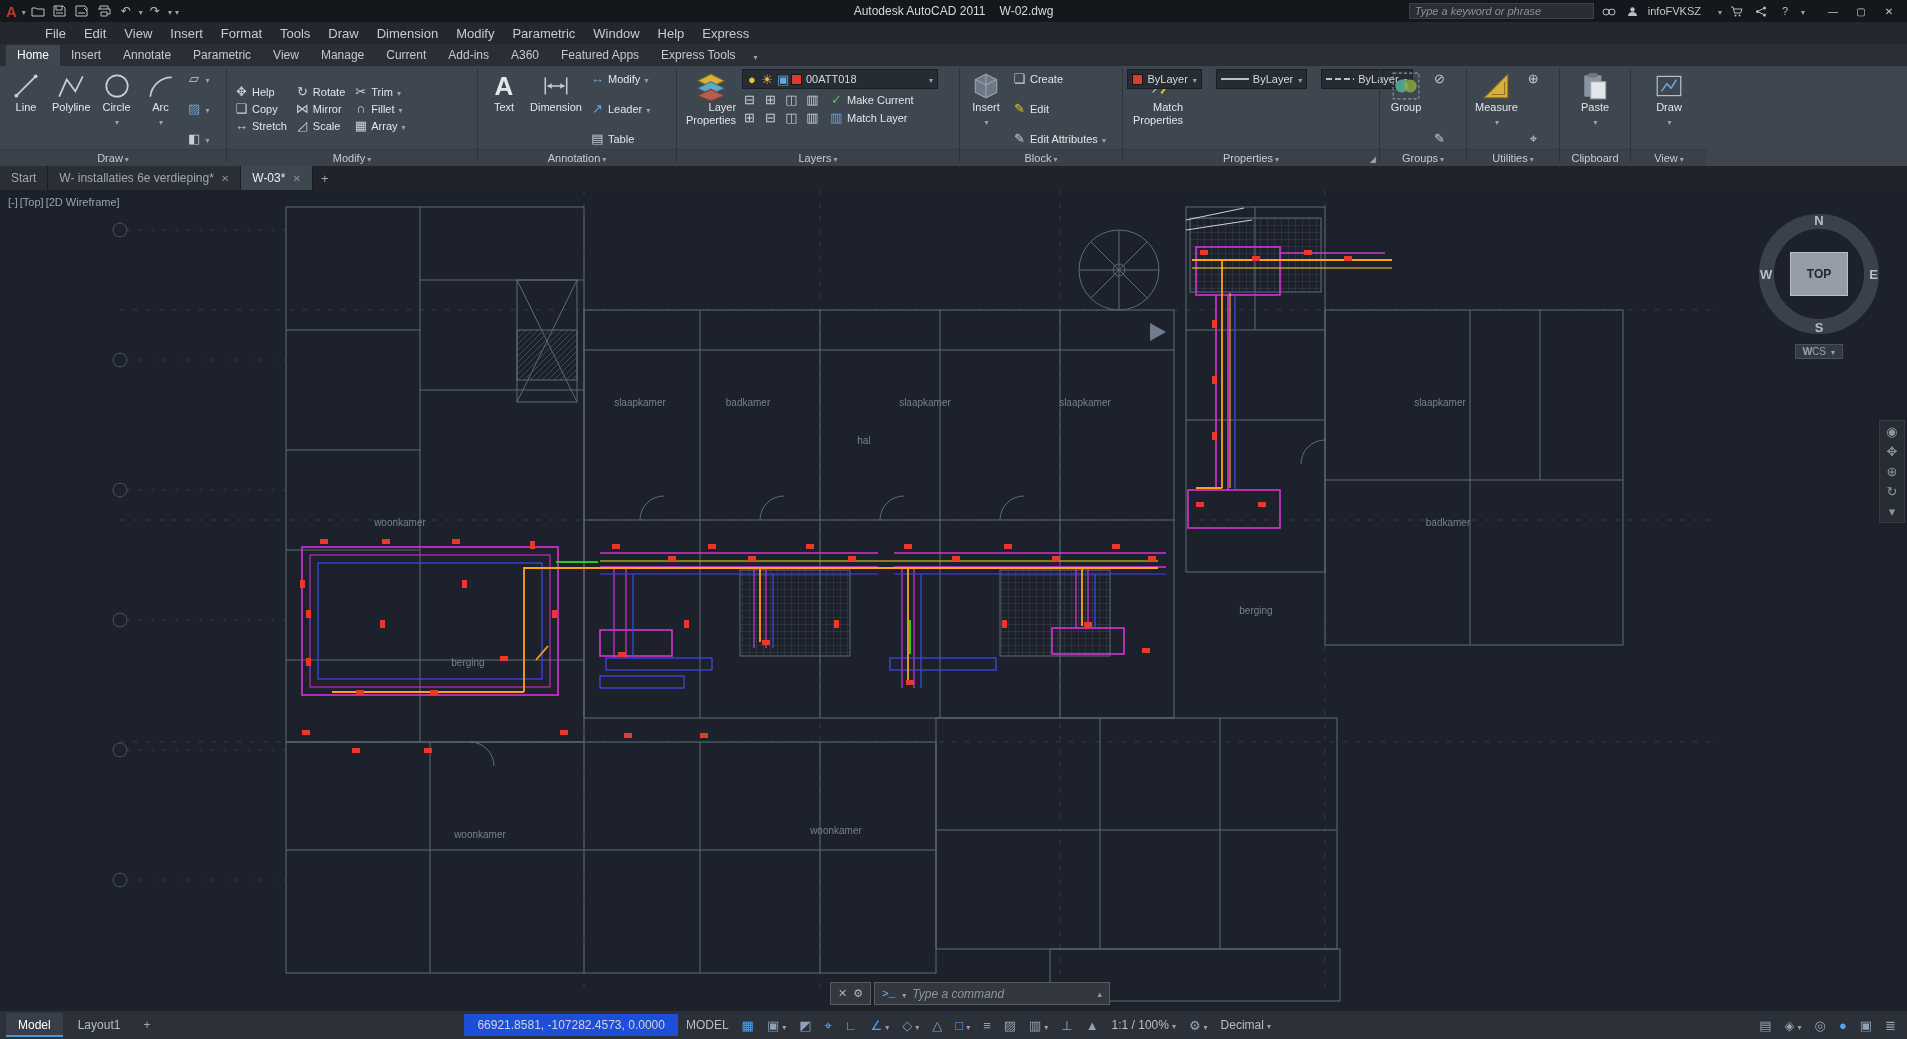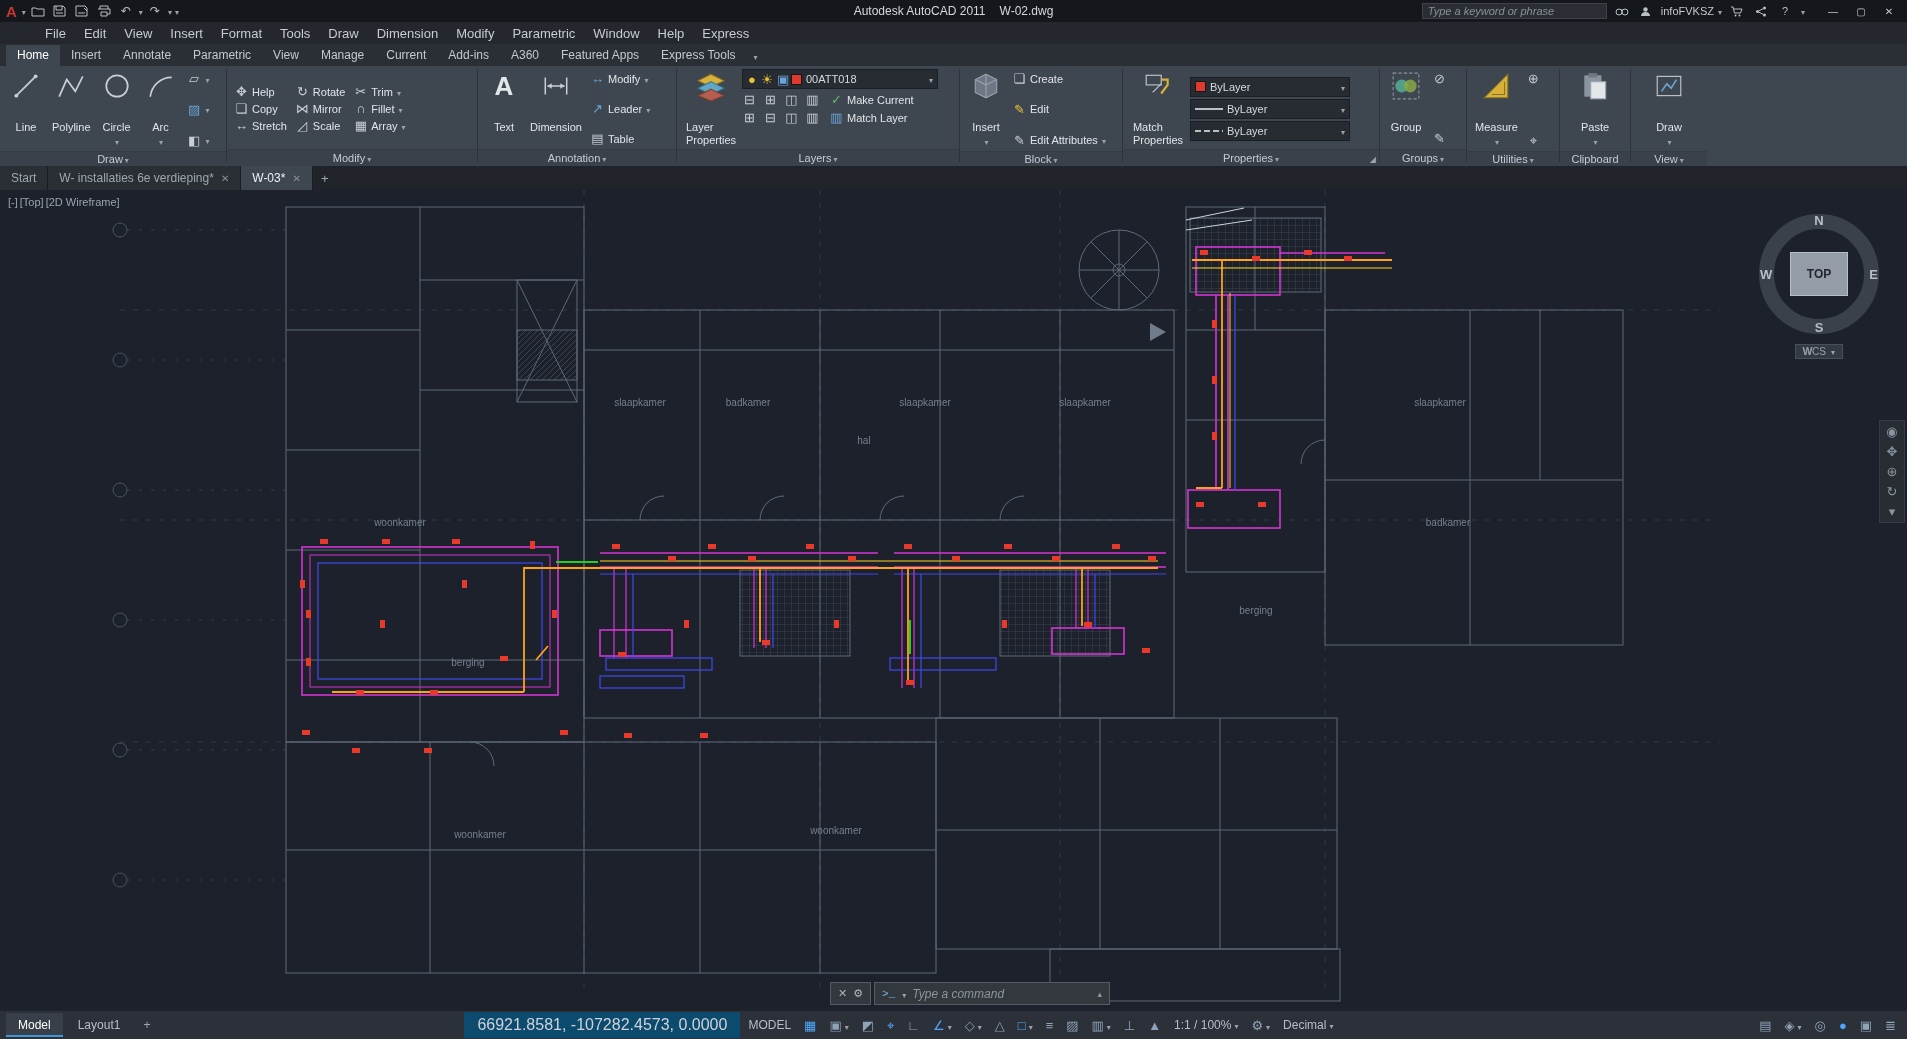--- a/index.html
+++ b/index.html
@@ -10,21 +10,21 @@
   .titlebar{position:absolute;top:0;left:0;right:0;height:22px;background:#14171b;display:flex;align-items:center;padding:0 4px;z-index:50}
   .qat{display:flex;align-items:center;gap:2px}
   .alogo{color:#c8372c;font-weight:bold;font-size:15px;line-height:1;padding:0 2px}
   .qbtn{display:flex;align-items:center;justify-content:center;width:20px;height:18px;color:#b9bfc6}
   .qbtn svg{display:block}
   .cv::after{content:"▾";font-size:8px;color:#9aa1a9;margin-left:1px}
   .title{position:absolute;left:50%;transform:translateX(-50%);display:flex;gap:14px;color:#d4d8dc;font-size:12px;white-space:nowrap}
   .tright{margin-left:auto;display:flex;align-items:center;gap:6px}
   .searchbox{width:185px;height:16px;background:#2a2e34;border:1px solid #3d4249;color:#cfd3d8;font-style:italic;font-size:11px;padding:0 5px;outline:none}
   .searchbox::placeholder{color:#8a9098;font-style:italic}
-  .acct{display:flex;align-items:center;gap:3px;color:#c3c8ce;font-size:11px}
+  .acct{display:flex;align-items:center;gap:16px;color:#c3c8ce;font-size:11px}
   .ticon{width:18px;height:16px;display:flex;align-items:center;justify-content:center;color:#b9bfc6;font-size:11px}
   .winbtns{display:flex;margin-left:8px}
   .winbtn{width:28px;height:20px;display:flex;align-items:center;justify-content:center;color:#c3c8ce;font-size:10px}
 
   
   .menubar{position:absolute;top:22px;left:0;right:0;height:22px;background:#24282e;display:flex;align-items:center;padding-left:36px;z-index:49}
   .mitem{padding:3px 9px;font-size:13px;color:#c6cbd1;cursor:default}
 
   
   .rtabs{position:absolute;top:44px;left:0;right:0;height:22px;background:#2a2e35;display:flex;align-items:flex-end;padding-left:6px;z-index:48}
@@ -35,35 +35,35 @@
   
   .ribbon{position:absolute;top:66px;left:0;right:0;height:100px;background:#3e4650;display:flex;align-items:stretch;z-index:47}
   .p{display:flex;flex-direction:column}
   .pb{flex:1;display:flex;align-items:stretch;gap:2px;padding:3px 5px 1px}
   .pf{height:17px;display:flex;align-items:center;justify-content:center;font-size:11px;color:#c6cbd1;border-top:1px solid #353c45;background:#3a414b;gap:1px;position:relative}
   .pf .launcher{position:absolute;right:3px;bottom:2px;font-size:8px;color:#9aa1a9}
   .vd{width:1px;background:#2e343d;margin:3px 0}
   .bb{display:flex;flex-direction:column;align-items:center;justify-content:flex-start;padding:2px 3px;min-width:42px;border-radius:2px}
   .bi{width:30px;height:30px;flex:0 0 auto}
   .bi-a{font-size:26px;font-weight:bold;color:#e4e7ea;line-height:30px;height:30px}
-  .bl{font-size:11px;color:#e2e5e8;margin-top:20px;text-align:left;line-height:1.15;white-space:pre-line}
+  .bl{font-size:11px;color:#e2e5e8;margin-top:0;text-align:right;line-height:1.15;white-space:pre-line}
   .col{display:flex;flex-direction:column;justify-content:space-between;padding:2px 0}
   .srow{display:flex;align-items:center;gap:3px;font-size:11px;color:#e2e5e8;padding:1px 3px}
   .gi{font-size:13px;color:#c9ced4;width:15px;display:inline-block;text-align:center;line-height:1}
   .gi.y{color:#e8c13a}.gi.b{color:#6aa5d8}.gi.g{color:#63b96a}
   .mgrid{display:grid;grid-template-columns:repeat(3,auto);column-gap:4px;row-gap:4px;align-content:center}
   .mi{display:flex;align-items:center;gap:3px;font-size:11px;color:#e2e5e8;padding:0 2px;white-space:nowrap}
   .combo{display:flex;align-items:center;gap:4px;background:#272c33;border:1px solid #1b1f25;height:20px;padding:0 4px;font-size:11px;color:#d6dade;width:100%}
   .combo .cv{margin-left:auto}
   .swatch{width:11px;height:11px;background:#e03a2f;border:1px solid #14171b;display:inline-block;flex:0 0 auto}
   .lw{width:28px;height:2px;background:#b9c0c8;display:inline-block;flex:0 0 auto}
   .lw.dash{background:repeating-linear-gradient(90deg,#b9c0c8 0 6px,transparent 6px 9px)}
   .ly-right{display:flex;flex-direction:column;gap:3px;width:196px}
   .ly-row{display:flex;align-items:center;gap:6px}
-  .pr-right{display:flex;flex-direction:column;gap:2px;width:160px;justify-content:center}
+  .pr-right{display:flex;flex-direction:row;gap:14px;width:160px;justify-content:center}
 
   
   .ftabs{position:absolute;top:166px;left:0;right:0;height:24px;background:#20242a;display:flex;align-items:stretch;z-index:46}
   .ftab{display:flex;align-items:center;gap:7px;padding:0 11px;background:#2a2f36;border-right:1px solid #191d22;font-size:12px;color:#9fa6ae}
   .ftab.act{background:#3e4650;color:#eef0f2}
   .fx{font-size:10px;color:#8a9097}
   .fplus{display:flex;align-items:center;justify-content:center;width:24px;color:#9fa6ae;font-size:13px}
 
   
   .canvas{position:absolute;top:190px;left:0;right:0;height:820px;background:#1c212b;overflow:hidden}
@@ -93,21 +93,21 @@
   .cmdprompt{color:#78b1dd;font-size:11px;font-family:"Liberation Mono",monospace}
   .cmdtext{color:#8d949c;font-style:italic;font-size:12px}
   .cmdup{margin-left:auto;color:#8d949c;font-size:9px}
 
   
   .statusbar{position:absolute;bottom:0;left:0;right:0;height:29px;background:#2c3139;display:flex;align-items:center;padding:0 6px;gap:3px;z-index:50;border-top:1px solid #20242a}
   .stab{padding:5px 12px;font-size:12px;color:#b7bec6}
   .stab.act{background:#383f48;color:#fff;box-shadow:inset 0 -2px 0 #3f96d8}
   .splus{padding:5px 8px;color:#9fa6ae}
   .sspacer{width:300px}
-  .coords{background:#0c4a6e;color:#ced3d9;font-size:16px;padding:4px 13px;white-space:nowrap}
+  .coords{background:#1d4ed8;color:#ced3d9;font-size:12px;padding:4px 13px;white-space:nowrap}
   .sbtn{display:flex;align-items:center;gap:2px;padding:4px 5px;color:#8fa3b8;font-size:13px;line-height:1}
   .sbtn.txt{font-size:12px;color:#b7bec6}
   .sbtn.on{color:#4da6ff}
   .sflex{flex:1}
 </style>
 </head>
 <body>
 
 <div class="titlebar">
   <div class="qat">

